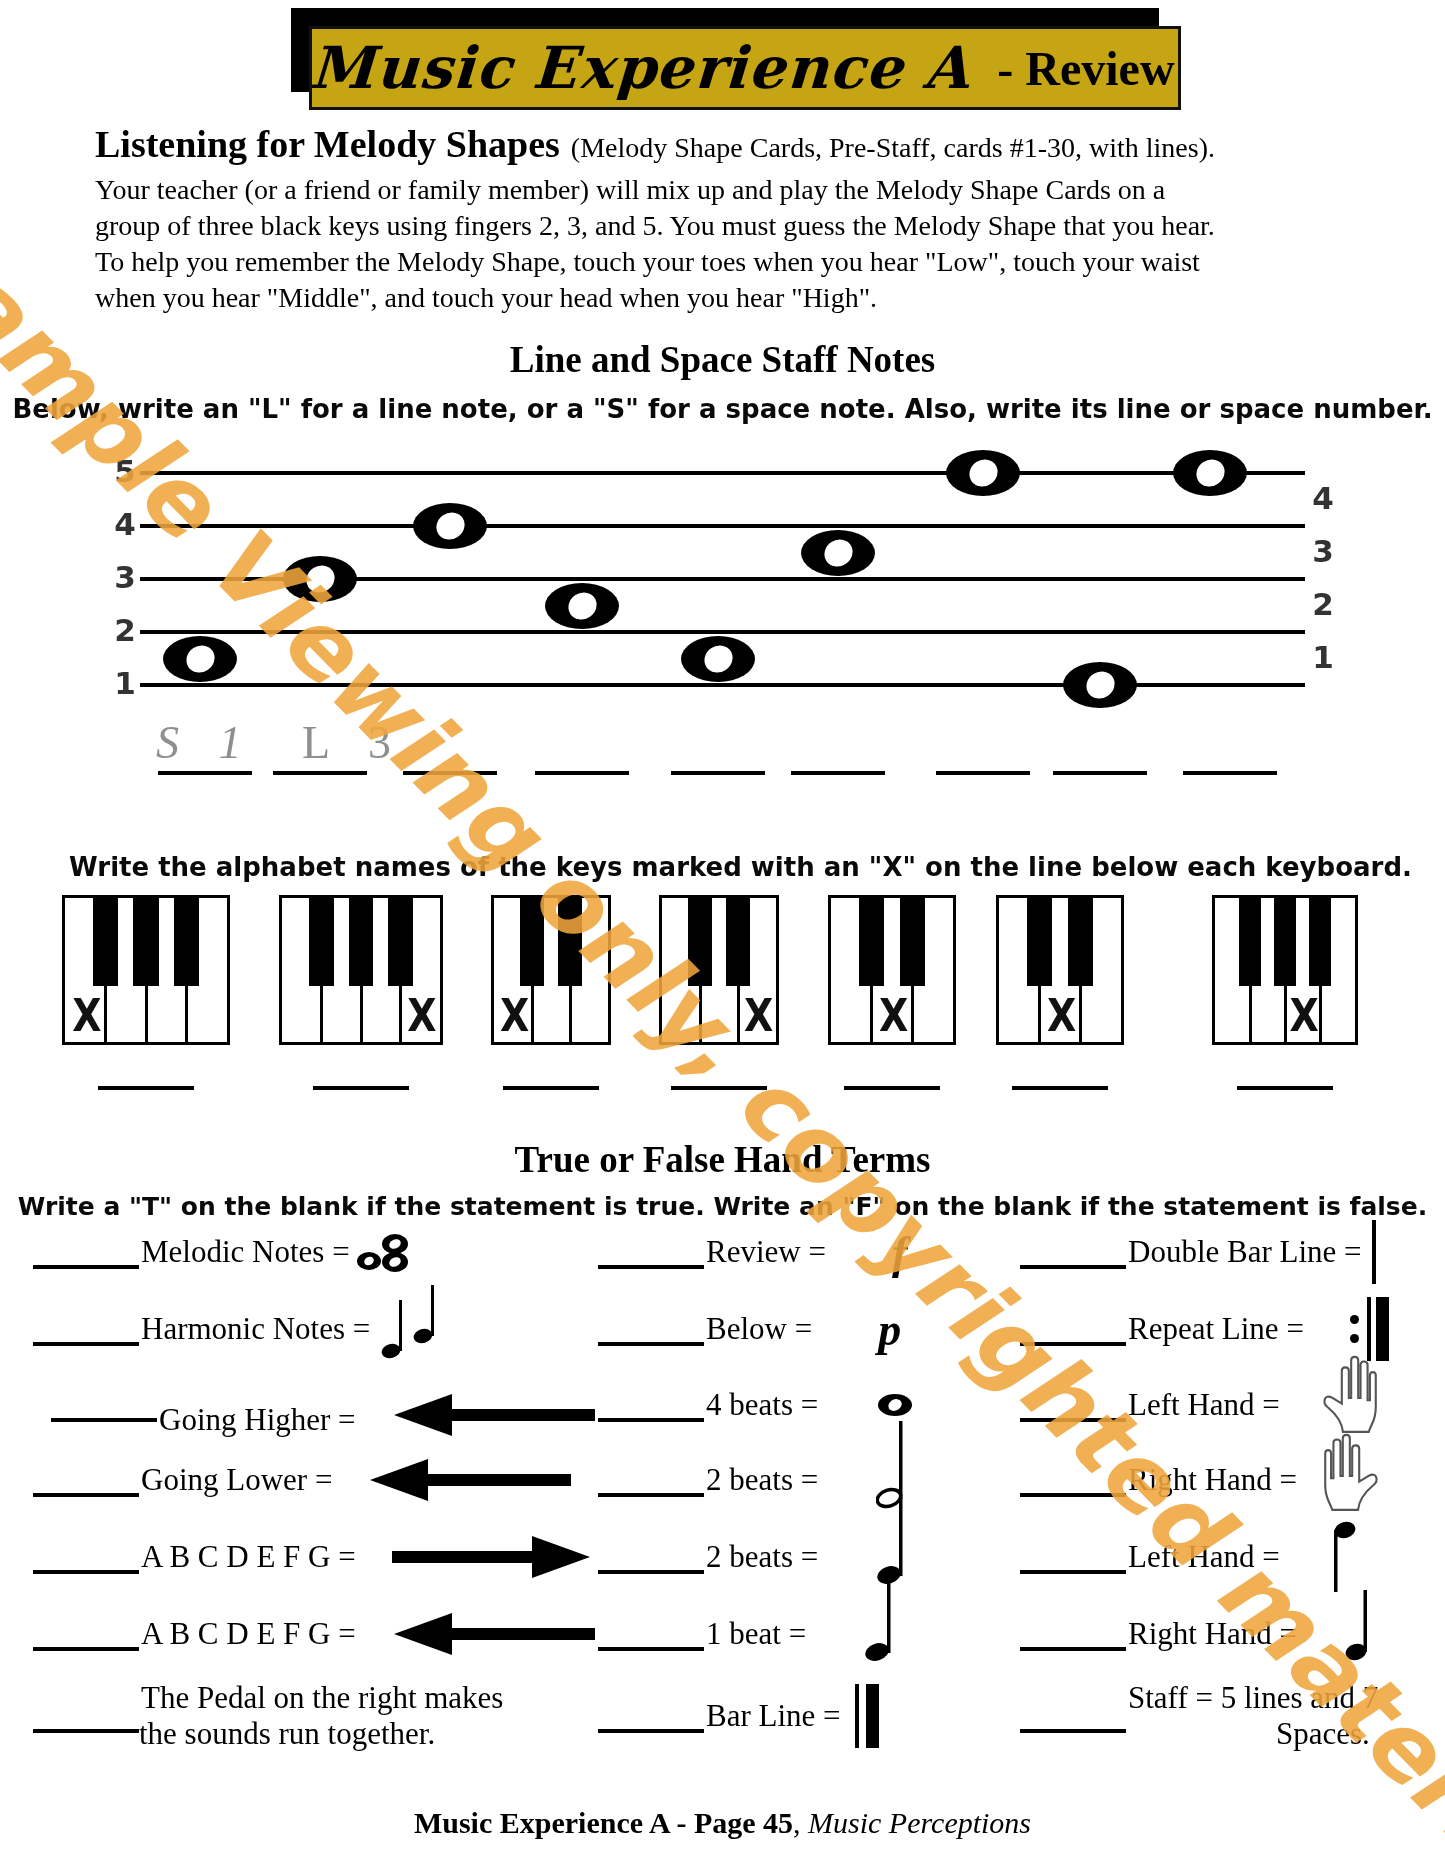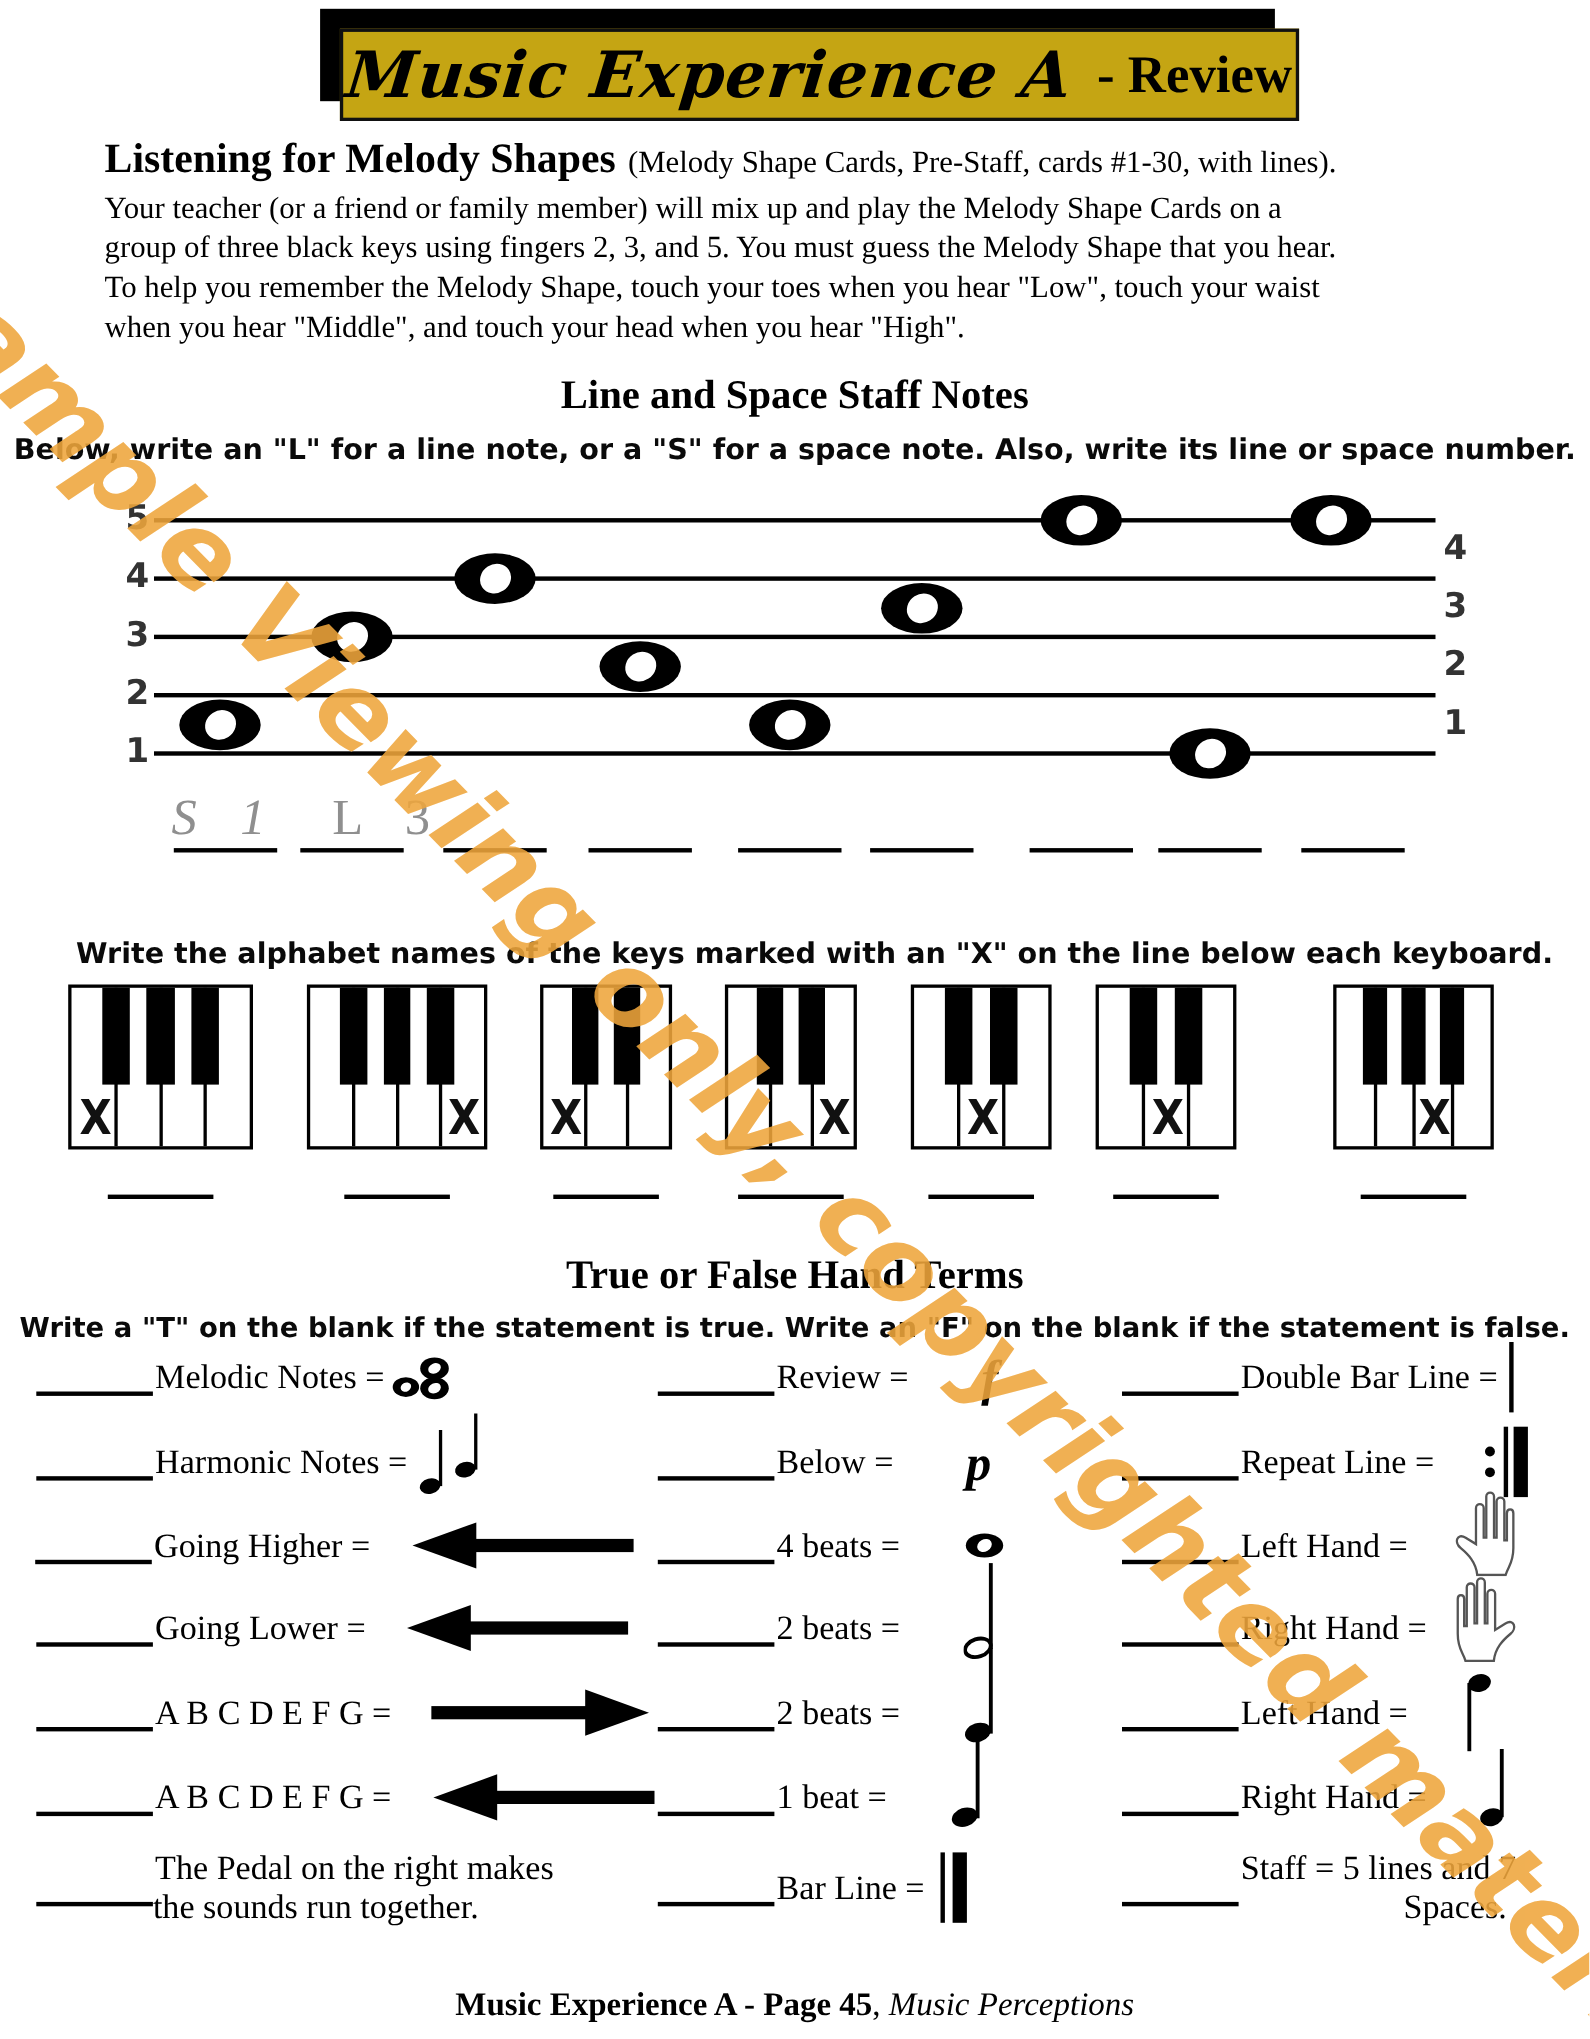--- a/index.html
+++ b/index.html
@@ -236,21 +236,21 @@
         </div>
         <span class="glyph g-harmonic-notes g-stem">
           <svg width="64" height="80" viewBox="0 0 64 80">
             <ellipse cx="11" cy="71" rx="9.5" ry="7" fill="#000" transform="rotate(-15 11 71)"></ellipse>
             <rect x="19" y="20" width="3" height="51" fill="#000"></rect>
             <ellipse cx="43" cy="56" rx="9.5" ry="7" fill="#000" transform="rotate(-15 43 56)"></ellipse>
             <rect x="51" y="5" width="3" height="51" fill="#000"></rect>
           </svg>
         </span>
       </div>
-      <div class="tf-row" style="left: 32px; top: 1372px;">
+      <div class="tf-row" style="left: 51px; top: 1372px; align-items: flex-end;">
         <div class="tf-blank"></div>
         <div>
           <div class="tf-label">Going Higher =</div>
         </div>
         <span class="glyph g-arrow-left">
           <svg width="205" height="46" viewBox="0 0 205 46">
             <polygon points="2,23 60,2 60,44" fill="#000"></polygon>
             <rect x="54" y="17" width="149" height="12" fill="#000"></rect>
           </svg>
         </span>

